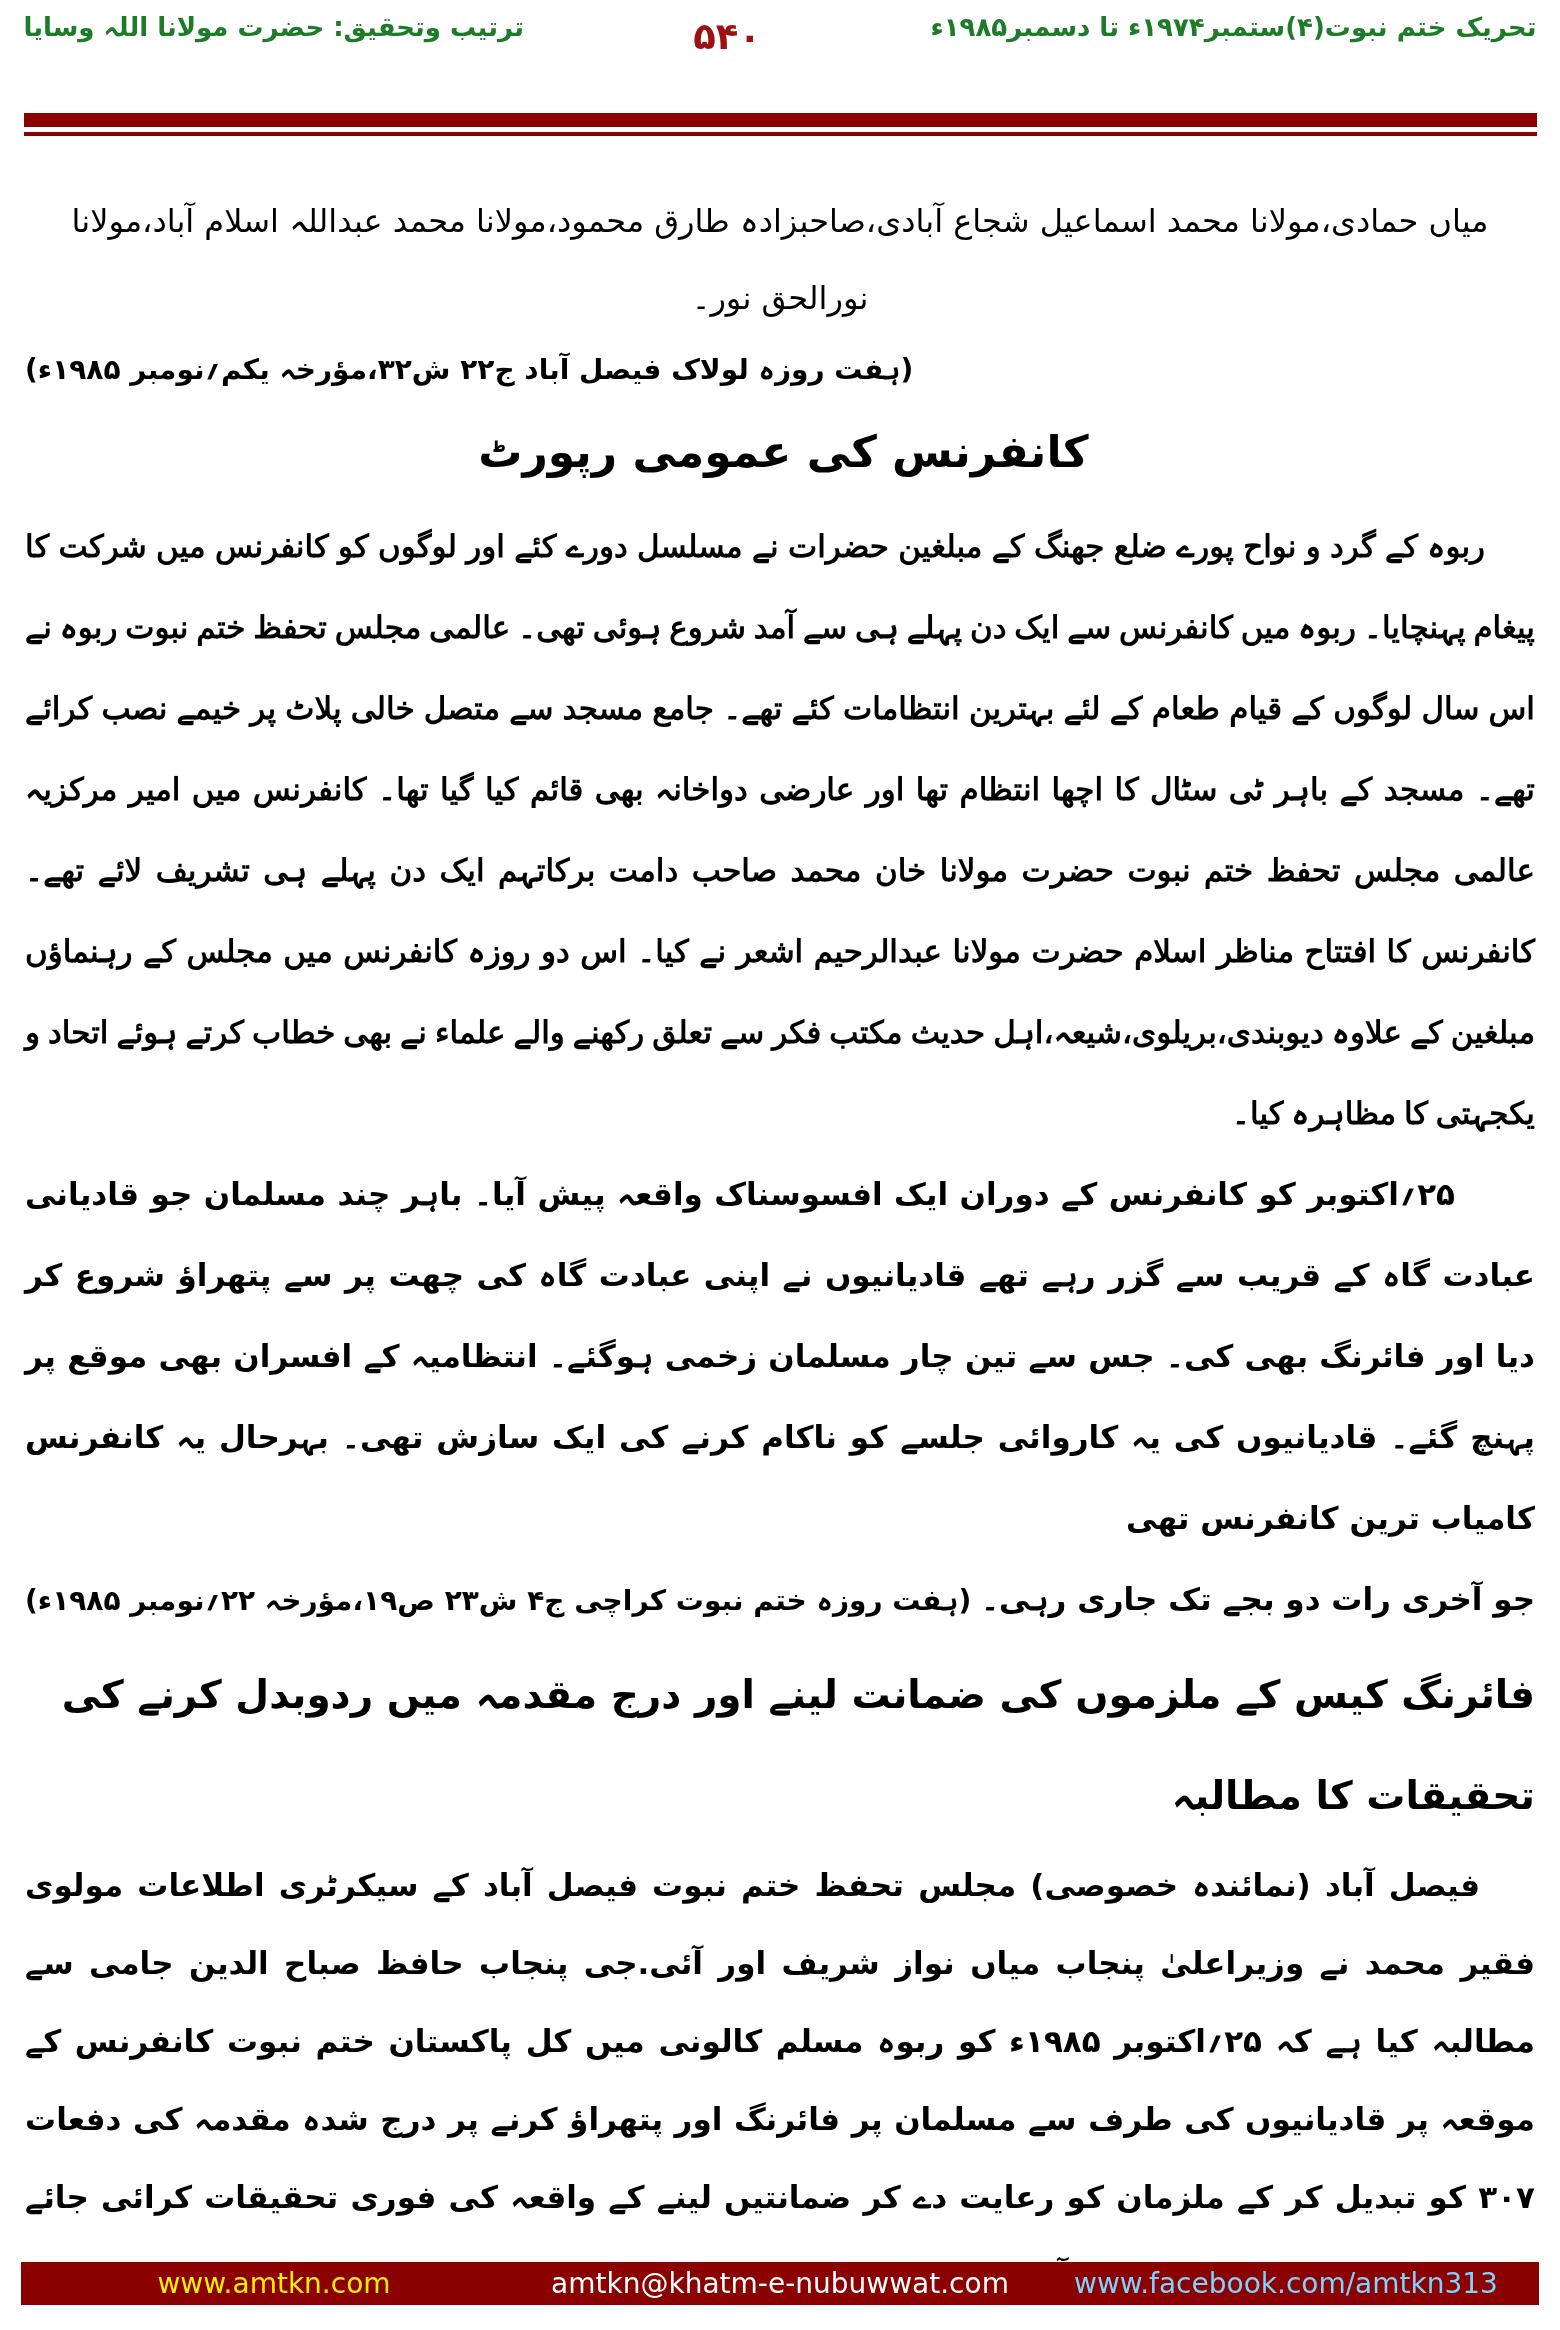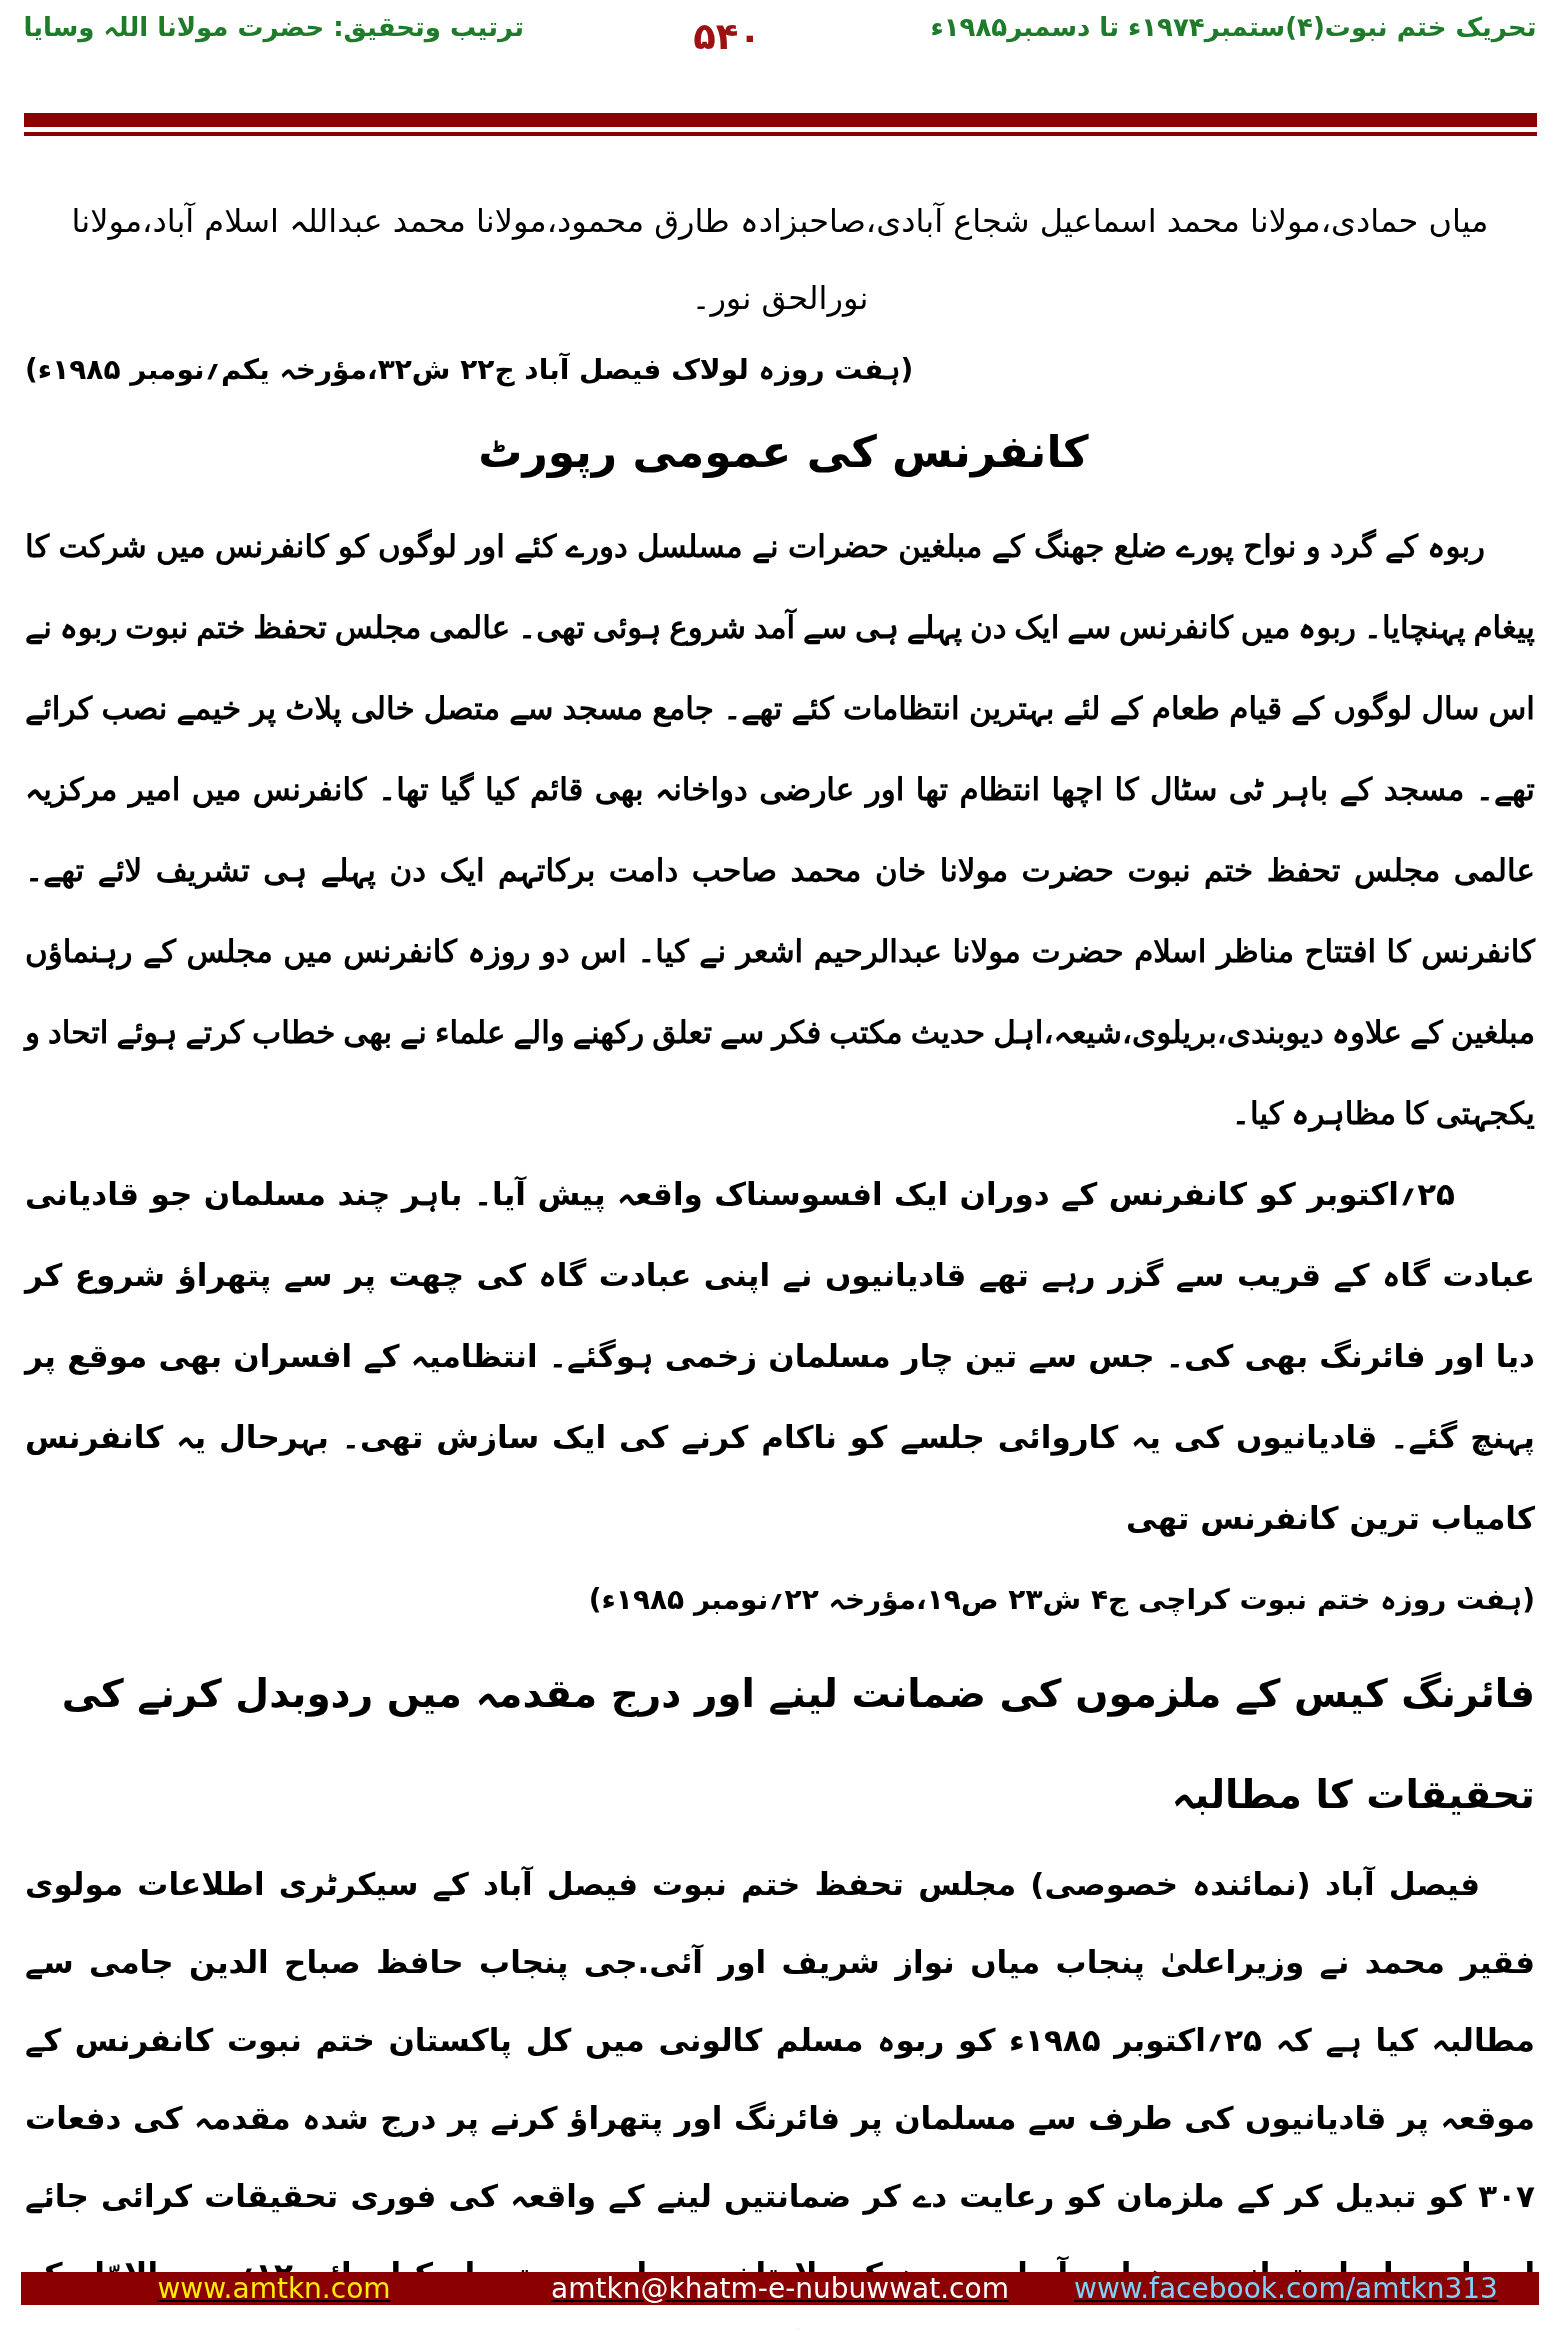--- a/index.html
+++ b/index.html
@@ -64,25 +64,24 @@
     display:flex;justify-content:space-between;align-items:baseline;
     font-size:31px;font-weight:bold;line-height:81px;
   }
   .tail-row .cite2{font-size:28px;}
   .heading-2{
     font-size:39px;font-weight:bold;line-height:101px;
     text-align:right;margin-top:3.4px;
   }
   
   .footer-bar{
-    position:absolute;left:21px;right:21px;bottom:25px;height:33px;
+    position:absolute;left:21px;right:21px;bottom:25px;height:43px;
     background:#8b0000;
     display:grid;grid-template-columns:1fr 1fr 1fr;align-items:center;
     direction:ltr;
-    text-decoration:underline;
   }
   .footer-bar .f-item{
     text-align:center;font-size:28px;white-space:nowrap;
   }
   .footer-bar .f-web{color:#ffef00;}
   .footer-bar .f-mail{color:#ffffff;}
   .footer-bar .f-fb{color:#7dd3fc;}
 </style>
 </head>
 <body>
@@ -104,20 +103,21 @@
 
     <div class="cite">(ہفت روزہ لولاک فیصل آباد ج۲۲ ش۳۲،مؤرخہ یکم؍نومبر ۱۹۸۵ء)</div>
 
     <div class="heading-1">کانفرنس کی عمومی رپورٹ</div>
 
     <div class="para p1">ربوہ کے گرد و نواح پورے ضلع جھنگ کے مبلغین حضرات نے مسلسل دورے کئے اور لوگوں کو کانفرنس میں شرکت کا پیغام پہنچایا۔ ربوہ میں کانفرنس سے ایک دن پہلے ہی سے آمد شروع ہوئی تھی۔ عالمی مجلس تحفظ ختم نبوت ربوہ نے اس سال لوگوں کے قیام طعام کے لئے بہترین انتظامات کئے تھے۔ جامع مسجد سے متصل خالی پلاٹ پر خیمے نصب کرائے تھے۔ مسجد کے باہر ٹی سٹال کا اچھا انتظام تھا اور عارضی دواخانہ بھی قائم کیا گیا تھا۔ کانفرنس میں امیر مرکزیہ عالمی مجلس تحفظ ختم نبوت حضرت مولانا خان محمد صاحب دامت برکاتہم ایک دن پہلے ہی تشریف لائے تھے۔ کانفرنس کا افتتاح مناظر اسلام حضرت مولانا عبدالرحیم اشعر نے کیا۔ اس دو روزہ کانفرنس میں مجلس کے رہنماؤں مبلغین کے علاوہ دیوبندی،بریلوی،شیعہ،اہل حدیث مکتب فکر سے تعلق رکھنے والے علماء نے بھی خطاب کرتے ہوئے اتحاد و یکجہتی کا مظاہرہ کیا۔</div>
 
     <div class="para p2">۲۵؍اکتوبر کو کانفرنس کے دوران ایک افسوسناک واقعہ پیش آیا۔ باہر چند مسلمان جو قادیانی عبادت گاہ کے قریب سے گزر رہے تھے قادیانیوں نے اپنی عبادت گاہ کی چھت پر سے پتھراؤ شروع کر دیا اور فائرنگ بھی کی۔ جس سے تین چار مسلمان زخمی ہوگئے۔ انتظامیہ کے افسران بھی موقع پر پہنچ گئے۔ قادیانیوں کی یہ کاروائی جلسے کو ناکام کرنے کی ایک سازش تھی۔ بہرحال یہ کانفرنس کامیاب ترین کانفرنس تھی</div>
 
     <div class="tail-row">
+      <span class="tail">جو آخری رات دو بجے تک جاری رہی۔</span>
       <span class="cite2">(ہفت روزہ ختم نبوت کراچی ج۴ ش۲۳ ص۱۹،مؤرخہ ۲۲؍نومبر ۱۹۸۵ء)</span>
     </div>
 
     <div class="heading-2">فائرنگ کیس کے ملزموں کی ضمانت لینے اور درج مقدمہ میں ردوبدل کرنے کی تحقیقات کا مطالبہ</div>
 
     <div class="para p3">فیصل آباد (نمائندہ خصوصی) مجلس تحفظ ختم نبوت فیصل آباد کے سیکرٹری اطلاعات مولوی فقیر محمد نے وزیراعلیٰ پنجاب میاں نواز شریف اور آئی.جی پنجاب حافظ صباح الدین جامی سے مطالبہ کیا ہے کہ ۲۵؍اکتوبر ۱۹۸۵ء کو ربوہ مسلم کالونی میں کل پاکستان ختم نبوت کانفرنس کے موقعہ پر قادیانیوں کی طرف سے مسلمان پر فائرنگ اور پتھراؤ کرنے پر درج شدہ مقدمہ کی دفعات ۳۰۷ کو تبدیل کر کے ملزمان کو رعایت دے کر ضمانتیں لینے کے واقعہ کی فوری تحقیقات کرائی جائے اور ایس.اچ.او تھانہ ربوہ اور آر.ایم ربوہ کو بلا تاخیر وہاں سے تبدیل کیا جائے۔۱۲؍ربیع الاوّل کو مسلمانوں کی طرف سے ربوہ میں میلاد النبی ﷺ کے جلوس پر قادیانیوں کے متوقع حملہ کی روک تھام کے لئے قادیان بھارت سے آئے ہوئے مرزائی عبدالقدیر کا ویزا منسوخ کر کے واپس بھیجا جائے۔ انہوں نے کہا اس دفعہ مرزائیوں نے ۲۴،۲۵؍اکتوبر کو منعقدہ ختم نبوت کانفرنس ربوہ پر حملہ کا پروگرام بنایا تھا۔ جس کے پیش نظر ملحقہ عبادت گاہ بیت الحمد میں قادیانیوں نے اسلحہ اور پتھر جمع کر رکھے تھے۔۲۴؍اکتوبر کا دن خیریت سے گزر گیا اور ۲۵؍اکتوبر کو قادیانیوں نے سوچے سمجھے منصوبے کے تحت مسلمانوں پر پتھراؤ اور فائرنگ کی جس پر مسلمانوں میں اشتعال پھیل گیا اور اکابرین جلسہ نے مجمع کو کنٹرول کئے رکھا۔ کانفرنس میں اس واقعہ کی شدید مذمت کی گئی۔ بعد ازاں ایس.اچ.او تھانہ ربوہ چوہدری ذوالفقار علی کی رپورٹ پر دفعہ ۳۰۷،۱۴۸،۱۴۹ پرچہ درج کیا گیا۔ جس کا نمبر ۲۱۹/۱۹۶ ہے۔ ایف.آئی.آر میں یہ بات درج ہے کہ قادیانی عبادت گاہ بیت الحمد سے ایک قادیانی نے مسلمان پر ریوالور سے تین فائر کئے جس پر پہلے آٹھ قادیانیوں کو گرفتار کیا گیا اور دو مجرموں کو بعد میں گرفتار کیا۔ مقام افسوس ہے کہ ایس.اچ.او تھانہ ربوہ نے قادیانیوں</div>
 
   </div>
 
   <div class="footer-bar">

